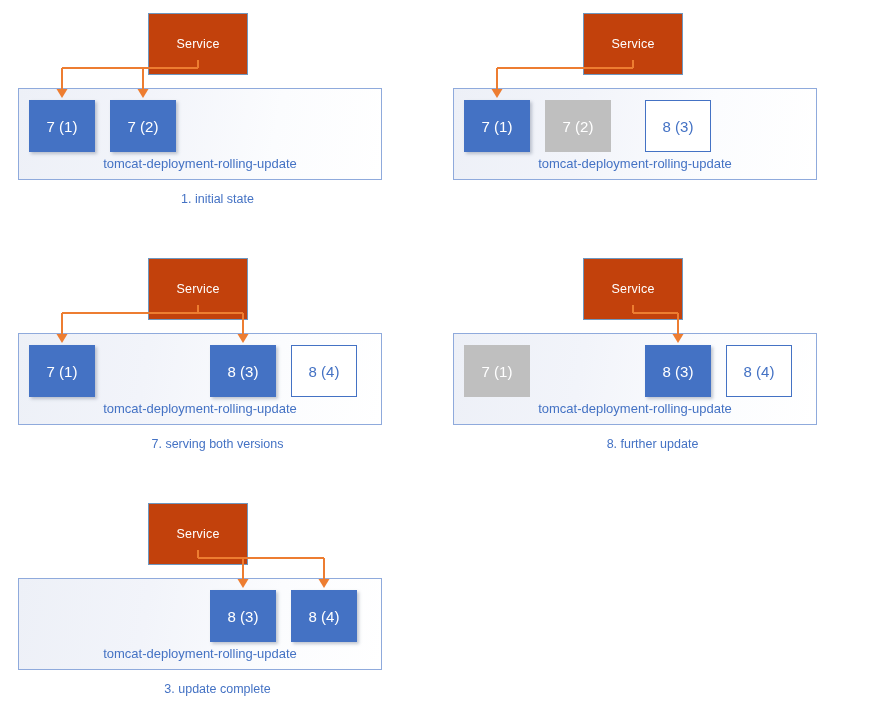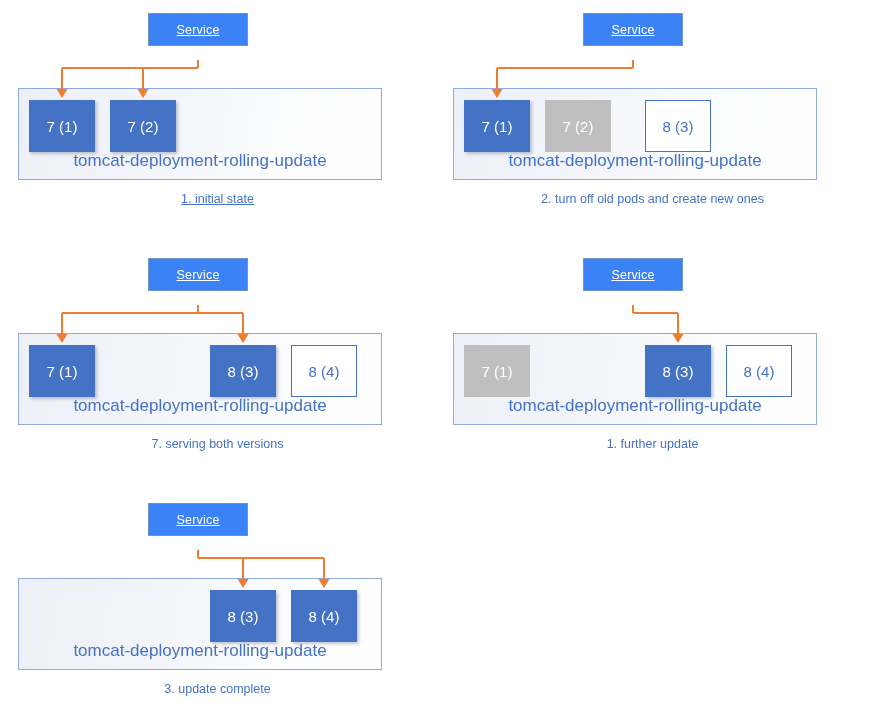--- a/index.html
+++ b/index.html
@@ -25,50 +25,49 @@
   .panel {
     position: absolute;
     width: 435px;
     height: 240px;
   }
 
   
   .service-box {
     position: absolute;
     width: 100px;
-    height: 33px;
-    background: #3b82f6;
+    height: 62px;
+    background: #c2410c;
     border: 1px solid #6E97BF;
     box-sizing: border-box;
     display: flex;
     align-items: center;
     justify-content: center;
     color: #ffffff;
     font-size: 12.5px;
     letter-spacing: 0.2px;
     z-index: 3;
-    text-decoration: underline;
   }
 
   
   .deployment-box {
     position: absolute;
     box-sizing: border-box;
     border: 1px solid #8FAADC;
     background: linear-gradient(100deg, #EDF0F7 0%, #F2F4FA 35%, #FBFCFE 70%, #FFFFFF 100%);
     z-index: 1;
   }
   .deployment-label {
     position: absolute;
     left: 0;
     right: 0;
     bottom: 8px;
     text-align: center;
     color: #4472C4;
-    font-size: 17px;
+    font-size: 13px;
     white-space: nowrap;
   }
 
   
   .pod {
     position: absolute;
     box-sizing: border-box;
     display: flex;
     align-items: center;
     justify-content: center;
@@ -127,37 +126,36 @@
       <div class="pod blue" style="left: 110px; top: 100px; width: 66px; height: 52px;">7 (2)</div>
       <div class="service-box" style="left: 148px; top: 13px;">Service</div>
       <svg class="connector-svg" viewBox="0 0 435 240">
         <line x1="198" y1="60" x2="198" y2="68" stroke="#ED7D31" stroke-width="2"></line>
         <line x1="62" y1="68" x2="198" y2="68" stroke="#ED7D31" stroke-width="2"></line>
         <line x1="62" y1="68" x2="62" y2="89" stroke="#ED7D31" stroke-width="2"></line>
         <polygon points="56.5,89 67.5,89 62,98" fill="#ED7D31"></polygon>
         <line x1="143" y1="68" x2="143" y2="89" stroke="#ED7D31" stroke-width="2"></line>
         <polygon points="137.5,89 148.5,89 143,98" fill="#ED7D31"></polygon>
       </svg>
-      <div class="caption" style="top: 192px; text-decoration: underline;">1. initial state</div>
+      <div class="caption" style="top: 192px;">1. initial state</div>
     </div>
     <div class="panel" style="left: 435px; top: 0px;">
       <div class="deployment-box" style="left: 18px; top: 88px; width: 364px; height: 92px;">
         <div class="deployment-label">tomcat-deployment-rolling-update</div>
       </div>
       <div class="pod blue" style="left: 29px; top: 100px; width: 66px; height: 52px;">7 (1)</div>
       <div class="pod gray" style="left: 110px; top: 100px; width: 66px; height: 52px;">7 (2)</div>
       <div class="pod outline" style="left: 210px; top: 100px; width: 66px; height: 52px;">8 (3)</div>
       <div class="service-box" style="left: 148px; top: 13px;">Service</div>
       <svg class="connector-svg" viewBox="0 0 435 240">
         <line x1="198" y1="60" x2="198" y2="68" stroke="#ED7D31" stroke-width="2"></line>
         <line x1="62" y1="68" x2="198" y2="68" stroke="#ED7D31" stroke-width="2"></line>
         <line x1="62" y1="68" x2="62" y2="89" stroke="#ED7D31" stroke-width="2"></line>
         <polygon points="56.5,89 67.5,89 62,98" fill="#ED7D31"></polygon>
       </svg>
-      <div class="caption" style="top: 192px;">2. turn off old pods and create new ones</div>
     </div>
     <div class="panel" style="left: 0px; top: 245px;">
       <div class="deployment-box" style="left: 18px; top: 88px; width: 364px; height: 92px;">
         <div class="deployment-label">tomcat-deployment-rolling-update</div>
       </div>
       <div class="pod blue" style="left: 29px; top: 100px; width: 66px; height: 52px;">7 (1)</div>
       <div class="pod blue" style="left: 210px; top: 100px; width: 66px; height: 52px;">8 (3)</div>
       <div class="pod outline" style="left: 291px; top: 100px; width: 66px; height: 52px;">8 (4)</div>
       <div class="service-box" style="left: 148px; top: 13px;">Service</div>
       <svg class="connector-svg" viewBox="0 0 435 240">
@@ -177,21 +175,21 @@
       <div class="pod gray" style="left: 29px; top: 100px; width: 66px; height: 52px;">7 (1)</div>
       <div class="pod blue" style="left: 210px; top: 100px; width: 66px; height: 52px;">8 (3)</div>
       <div class="pod outline" style="left: 291px; top: 100px; width: 66px; height: 52px;">8 (4)</div>
       <div class="service-box" style="left: 148px; top: 13px;">Service</div>
       <svg class="connector-svg" viewBox="0 0 435 240">
         <line x1="198" y1="60" x2="198" y2="68" stroke="#ED7D31" stroke-width="2"></line>
         <line x1="198" y1="68" x2="243" y2="68" stroke="#ED7D31" stroke-width="2"></line>
         <line x1="243" y1="68" x2="243" y2="89" stroke="#ED7D31" stroke-width="2"></line>
         <polygon points="237.5,89 248.5,89 243,98" fill="#ED7D31"></polygon>
       </svg>
-      <div class="caption" style="top: 192px;">1. further update</div>
+      <div class="caption" style="top: 192px;">8. further update</div>
     </div>
     <div class="panel" style="left: 0px; top: 490px;">
       <div class="deployment-box" style="left: 18px; top: 88px; width: 364px; height: 92px;">
         <div class="deployment-label">tomcat-deployment-rolling-update</div>
       </div>
       <div class="pod blue" style="left: 210px; top: 100px; width: 66px; height: 52px;">8 (3)</div>
       <div class="pod blue" style="left: 291px; top: 100px; width: 66px; height: 52px;">8 (4)</div>
       <div class="service-box" style="left: 148px; top: 13px;">Service</div>
       <svg class="connector-svg" viewBox="0 0 435 240">
         <line x1="198" y1="60" x2="198" y2="68" stroke="#ED7D31" stroke-width="2"></line>

